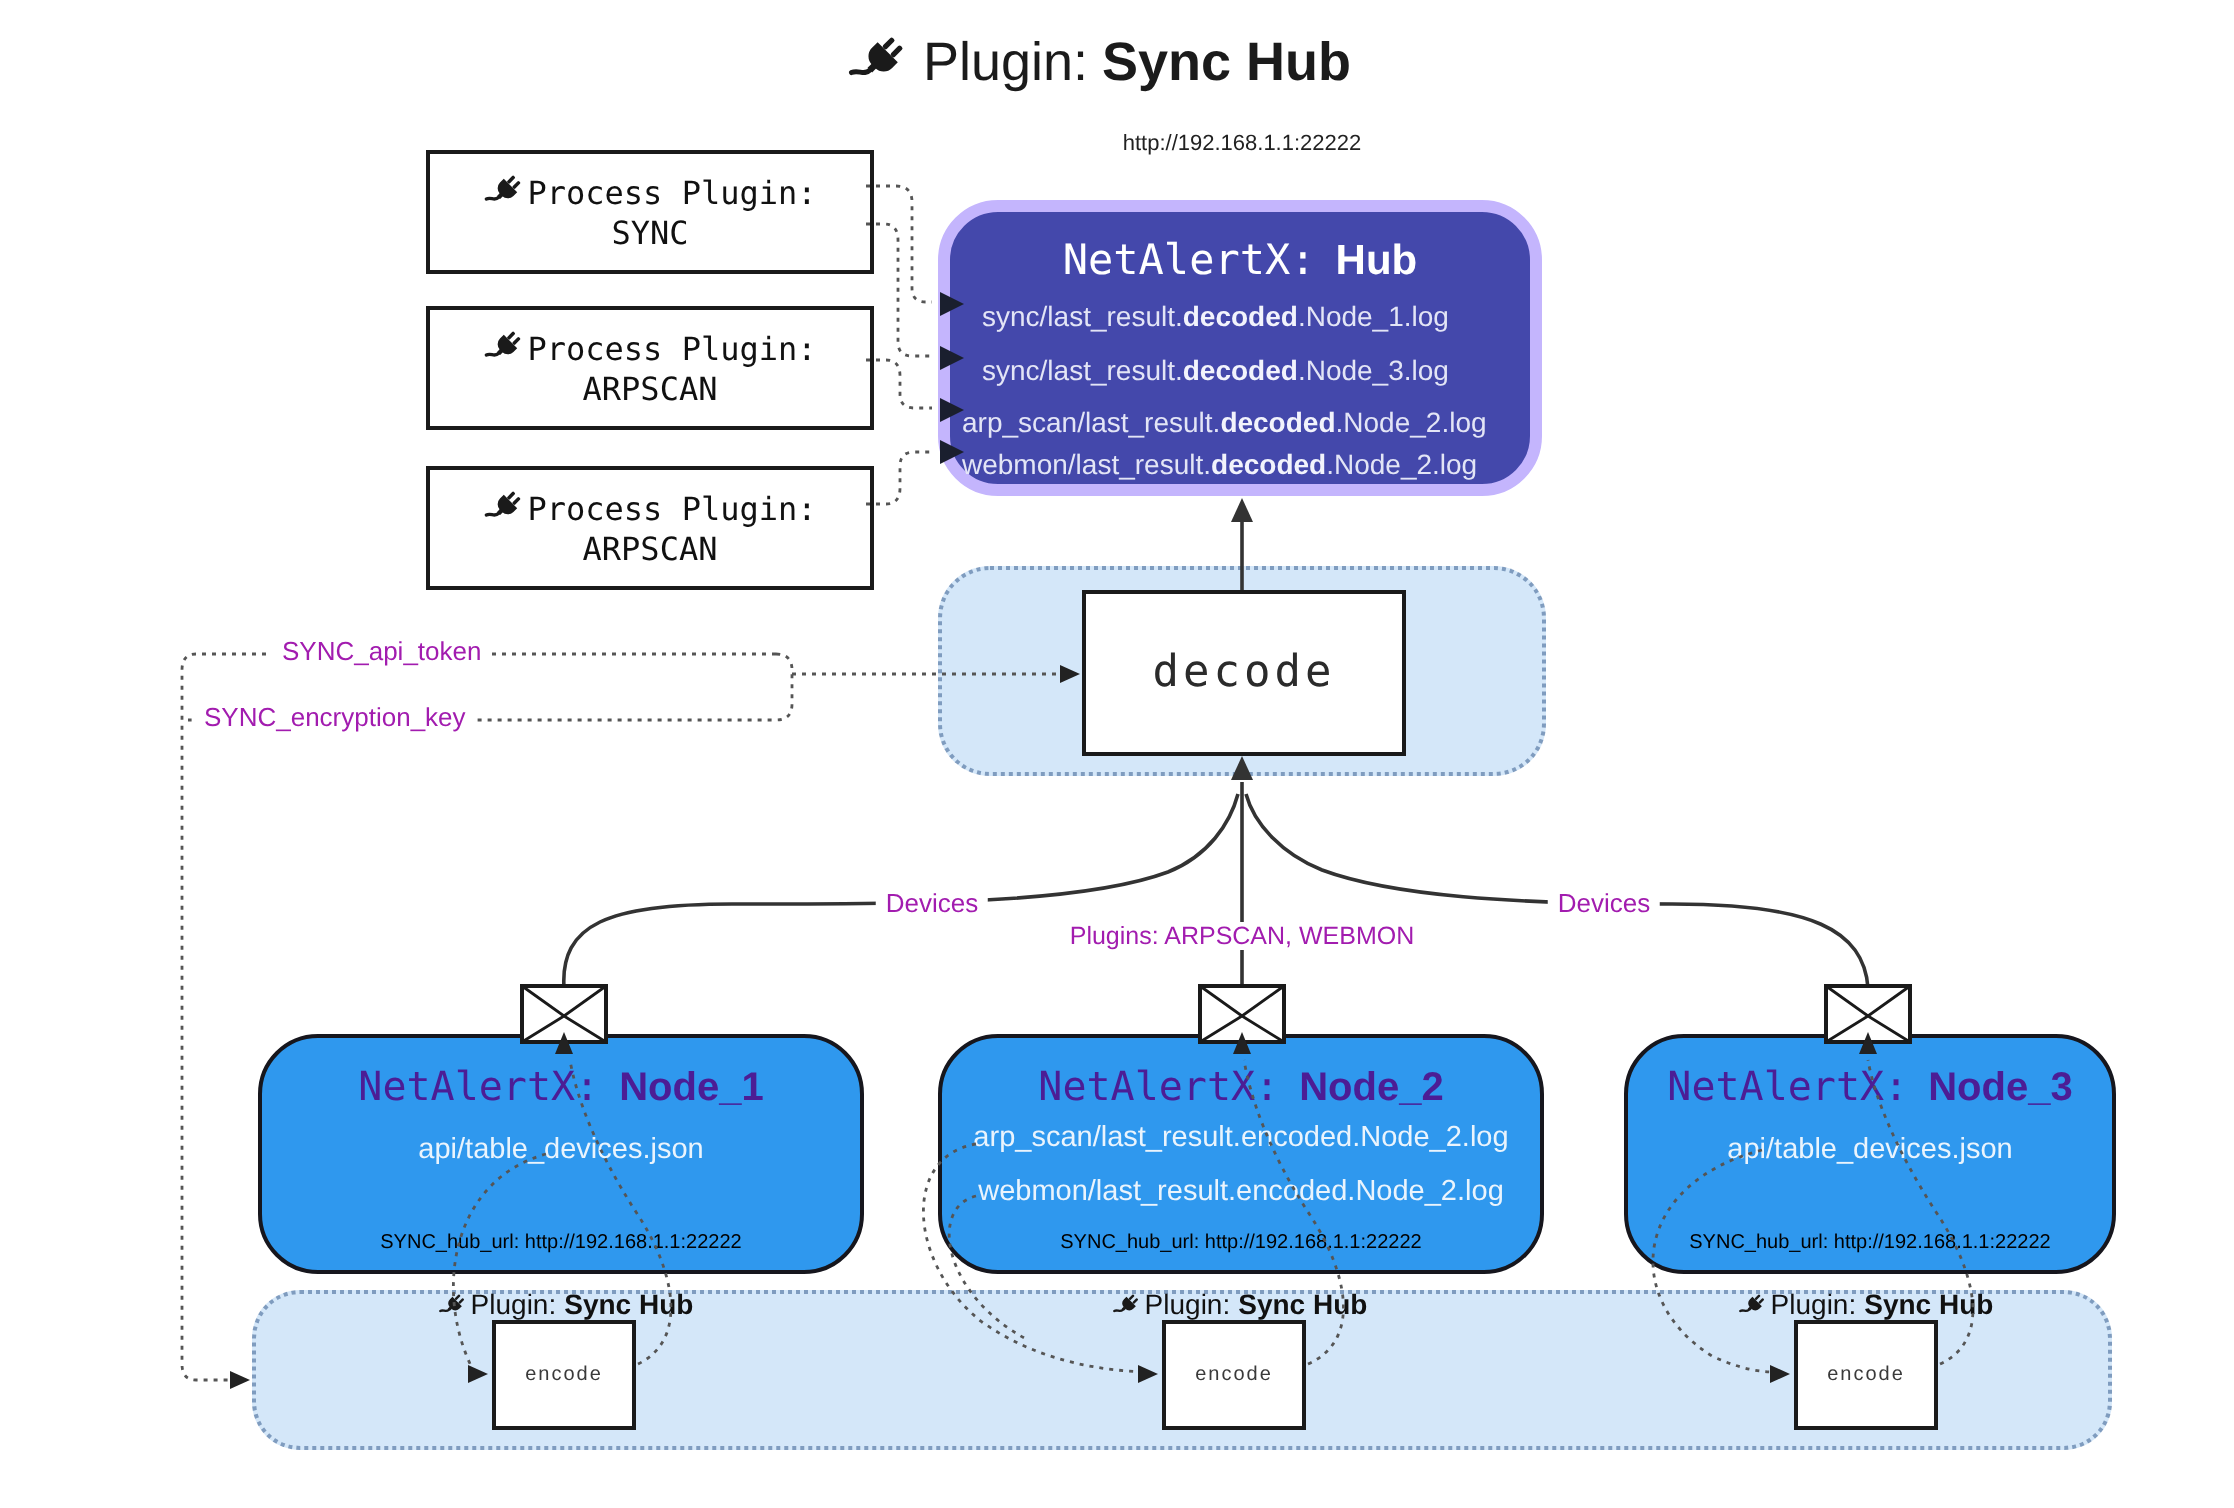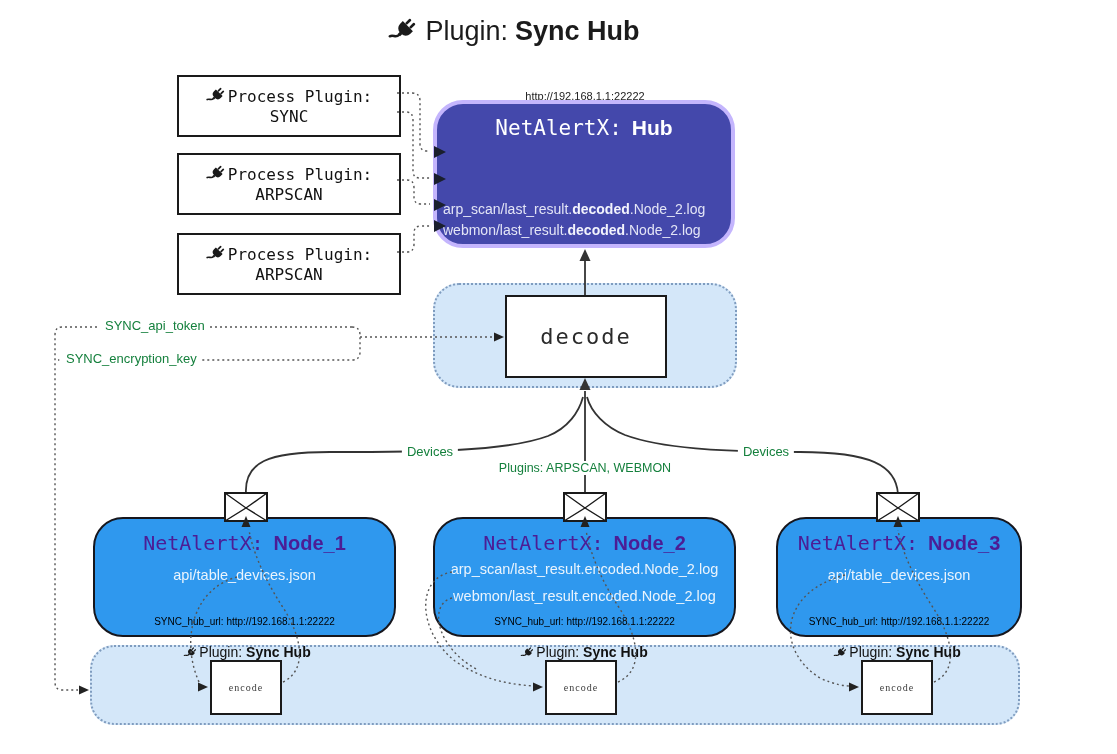--- a/index.html
+++ b/index.html
@@ -1,64 +1,64 @@
 <!DOCTYPE html>
 <html style="--hub-fill: #4448ab; --node-fill: #2f98ee; --panel-fill: #d4e7f9; --panel-border: #7f9cbf; --line: #333333; --dotted: #555555;"><head>
 <meta charset="utf-8">
 <style>
   :root{
     --hub-fill:#4448ab; --node-fill:#2f98ee; --panel-fill:#d4e7f9; --panel-border:#7f9cbf;
     --line:#333333; --dotted:#555555;
   }
   html,body{margin:0;padding:0;background:#fff;}
   .stage{position:relative;width:1028px;height:754px;background:#fff;overflow:hidden;
-         font-family:"Liberation Sans",sans-serif;color:#1a1a1a;}
+         font-family:"Liberation Sans",sans-serif;color:#1a1a1a;margin-left:36px;}
   .stage svg.overlay{position:absolute;left:0;top:0;pointer-events:none;z-index:5;}
   .hiddefs{position:absolute;width:0;height:0;overflow:hidden;}
 
   
   .diagram-title{position:absolute;top:16px;left:0;width:100%;text-align:center;
                  font-size:27px;color:#1b1b1b;z-index:2;}
   .diagram-title .name{font-weight:bold;margin-left:7px;}
   .plug-lg{width:30px;height:30px;vertical-align:-6px;margin-right:7px;}
   .plug-sm{width:20px;height:20px;vertical-align:-4px;margin-right:2px;}
   .plug-xs{width:14px;height:14px;vertical-align:-3px;margin-right:2px;}
 
   
   .proc-box{position:absolute;left:177px;width:220px;height:58px;background:#fff;
             border:2px solid #1a1a1a;z-index:2;display:flex;flex-direction:column;
             align-items:center;justify-content:center;gap:1px;
             font-family:"DejaVu Sans Mono","Liberation Mono",monospace;font-size:16px;color:#111;}
   .proc-1{top:75px}.proc-2{top:153px}.proc-3{top:233px}
   .proc-box .row1{display:flex;align-items:center;white-space:nowrap;text-align:center;}
 
   
-  .hub-url{position:absolute;left:585px;top:90px;transform:translateX(-50%);
+  .hub-url{position:absolute;left:585px;top:66px;transform:translateX(-50%);
            font-size:11px;color:#222;z-index:2;white-space:nowrap;}
   .hub{position:absolute;left:433px;top:100px;width:302px;height:148px;
-       background:var(--hub-fill);border:4px solid #c4b5fd;border-radius:30px;
+       background:var(--hub-fill);border:6px solid #c4b5fd;border-radius:30px;
        z-index:2;box-sizing:border-box;text-decoration:underline;}
   .hub-title{position:absolute;top:12px;width:100%;text-align:center;color:#fff;font-size:21px;white-space:nowrap;}
   .hub-title .mono,.n-title .mono{font-family:"DejaVu Sans Mono","Liberation Mono",monospace;}
   .hub-title .name,.n-title .name{font-weight:bold;margin-left:10px;}
   .hub-line{position:absolute;font-size:14px;color:#e3e5f6;white-space:nowrap;}
   .hub-line b{color:#f2f3fc;}
   .hl-1{top:44px;left:16px}.hl-2{top:71px;left:16px}.hl-3{top:97px;left:6px}.hl-4{top:118px;left:6px}
 
   
   .decode-panel{position:absolute;left:433px;top:283px;width:304px;height:105px;
                 background:var(--panel-fill);border:2px dotted var(--panel-border);
                 border-radius:26px;z-index:1;box-sizing:border-box;}
   .decode-box{position:absolute;left:505px;top:295px;width:162px;height:83px;background:#fff;
               border:2.5px solid #1a1a1a;z-index:2;display:flex;align-items:center;justify-content:center;
               font-family:"DejaVu Sans Mono","Liberation Mono",monospace;font-size:22px;
               letter-spacing:2px;color:#2b2b2b;box-sizing:border-box;}
 
   
-  .float-label{position:absolute;background:#fff;padding:0 5px;font-size:13px;color:#15803d;
+  .float-label{position:absolute;background:#fff;padding:0 5px;font-size:13px;color:#a21caf;
                white-space:nowrap;z-index:6;}
   .lbl-api{left:100px;top:318px;}
   .lbl-key{left:61px;top:351px;}
   .lbl-dev-l{left:430px;top:444px;transform:translateX(-50%);}
   .lbl-dev-r{left:766px;top:444px;transform:translateX(-50%);}
   .lbl-mid{left:585px;top:461px;transform:translateX(-50%);font-size:12.5px;}
 
   
   .node{position:absolute;top:517px;height:120px;background:var(--node-fill);
         border:2px solid #16161d;border-radius:30px;z-index:2;box-sizing:border-box;}
@@ -72,21 +72,21 @@
 
   
   .band{position:absolute;left:90px;top:645px;width:930px;height:80px;background:var(--panel-fill);
         border:2px dotted var(--panel-border);border-radius:24px;z-index:1;box-sizing:border-box;}
   .band-label{position:absolute;top:644px;transform:translateX(-50%);font-size:14px;color:#111;
               white-space:nowrap;z-index:3;}
   .band-label b{margin-left:4px;}
   .bl-1{left:247px}.bl-2{left:584px}.bl-3{left:897px}
   .encode{position:absolute;top:660px;width:72px;height:55px;background:#fff;border:2px solid #1a1a1a;
           display:flex;align-items:center;justify-content:center;z-index:3;box-sizing:border-box;
-          font-family:Liberation Serif, serif;font-size:10px;
+          font-family:Liberation Sans, sans-serif;font-size:10px;
           letter-spacing:1px;color:#3a3a3a;}
   .enc-1{left:210px}.enc-2{left:545px}.enc-3{left:861px}
 
   
   .sline{fill:none;stroke:var(--line);stroke-width:1.8;}
   .dline{fill:none;stroke:var(--dotted);stroke-width:1.4;stroke-dasharray:2 3;}
   .sarrow{fill:var(--line);stroke:none;}
   .darrow{fill:#222;stroke:none;}
   .harrow{fill:#1a1f2e;stroke:none;}
   .env-rect{fill:#fff;stroke:#1a1a1a;stroke-width:2;}
@@ -143,20 +143,22 @@
       <span>Process Plugin:</span>
     </div>
     <div>ARPSCAN</div>
   </div>
 
   <div class="hub-url">http://192.168.1.1:22222</div>
   <div class="hub">
     <div class="hub-title">
       <span class="mono">NetAlertX:</span><span class="name">Hub</span>
     </div>
+    <div class="hub-line hl-1"><span>sync/last_result.</span><b>decoded</b><span>.Node_1.log</span></div>
+    <div class="hub-line hl-2"><span>sync/last_result.</span><b>decoded</b><span>.Node_3.log</span></div>
     <div class="hub-line hl-3"><span>arp_scan/last_result.</span><b>decoded</b><span>.Node_2.log</span></div>
     <div class="hub-line hl-4"><span>webmon/last_result.</span><b>decoded</b><span>.Node_2.log</span></div>
   </div>
 
   <div class="decode-panel"></div>
   <div class="decode-box">decode</div>
 
   <div class="node node-1">
     <div class="n-title">
       <span class="mono">NetAlertX:</span><span class="name">Node_1</span>

